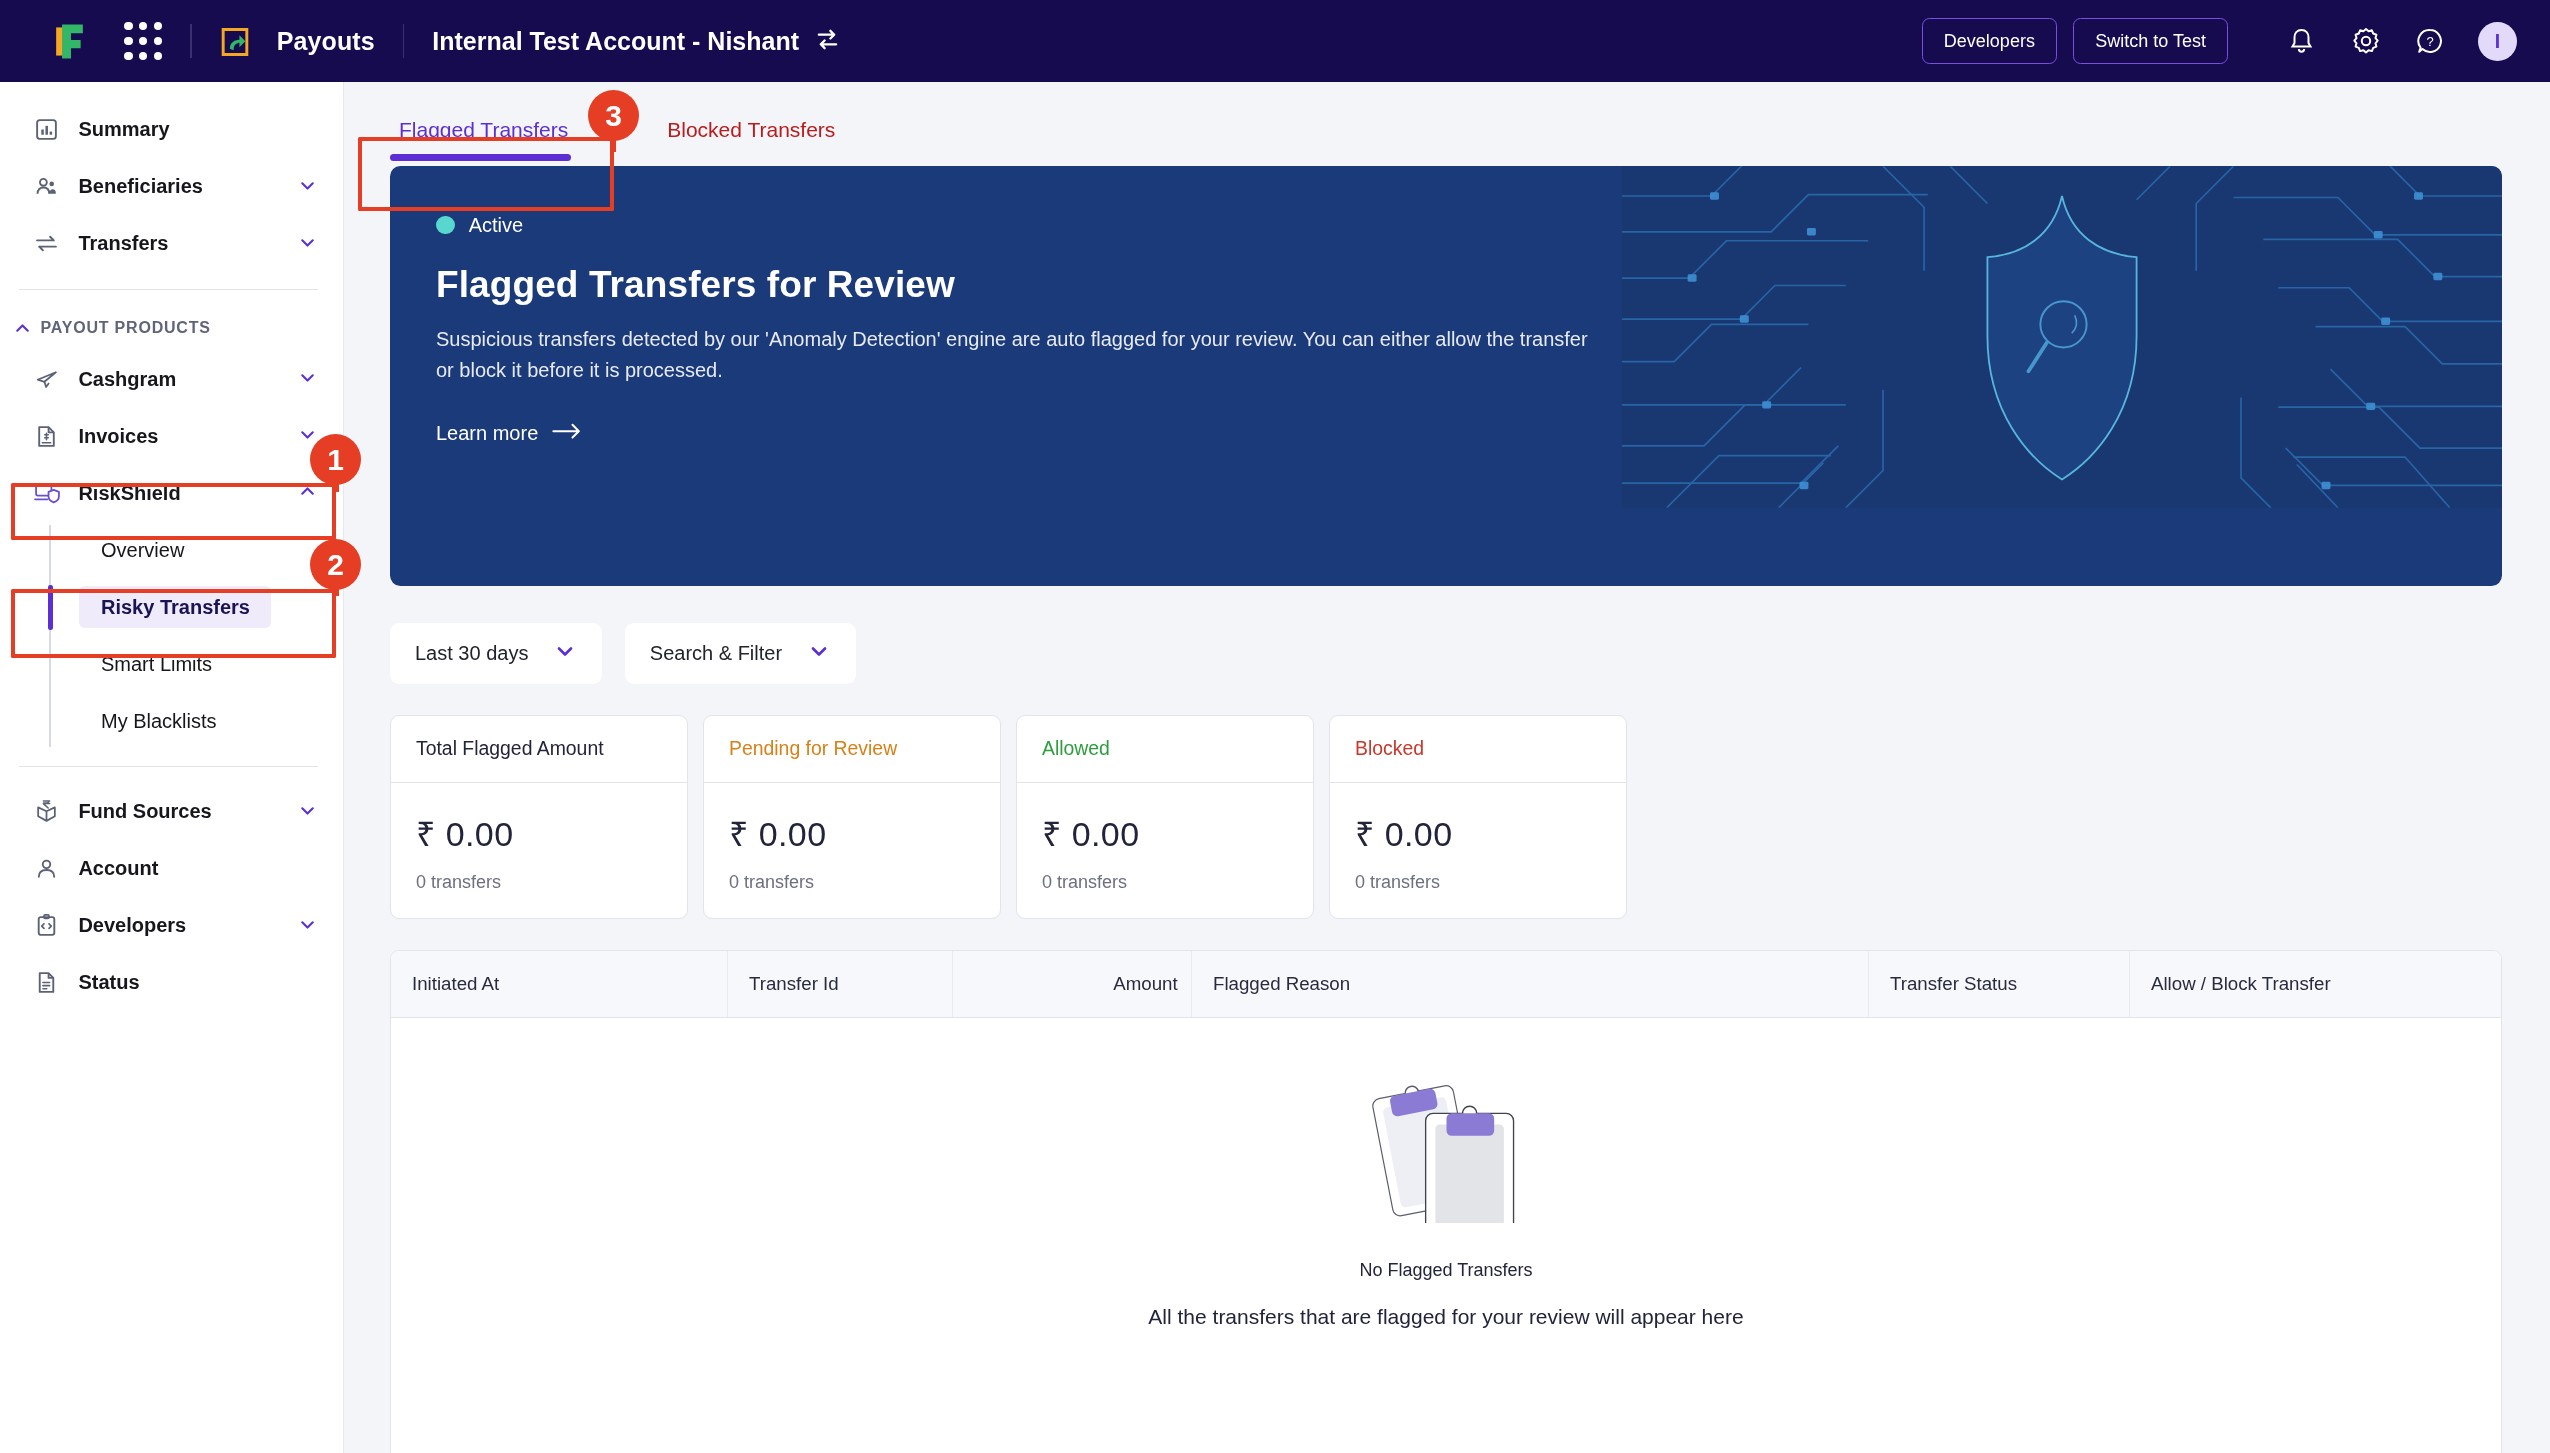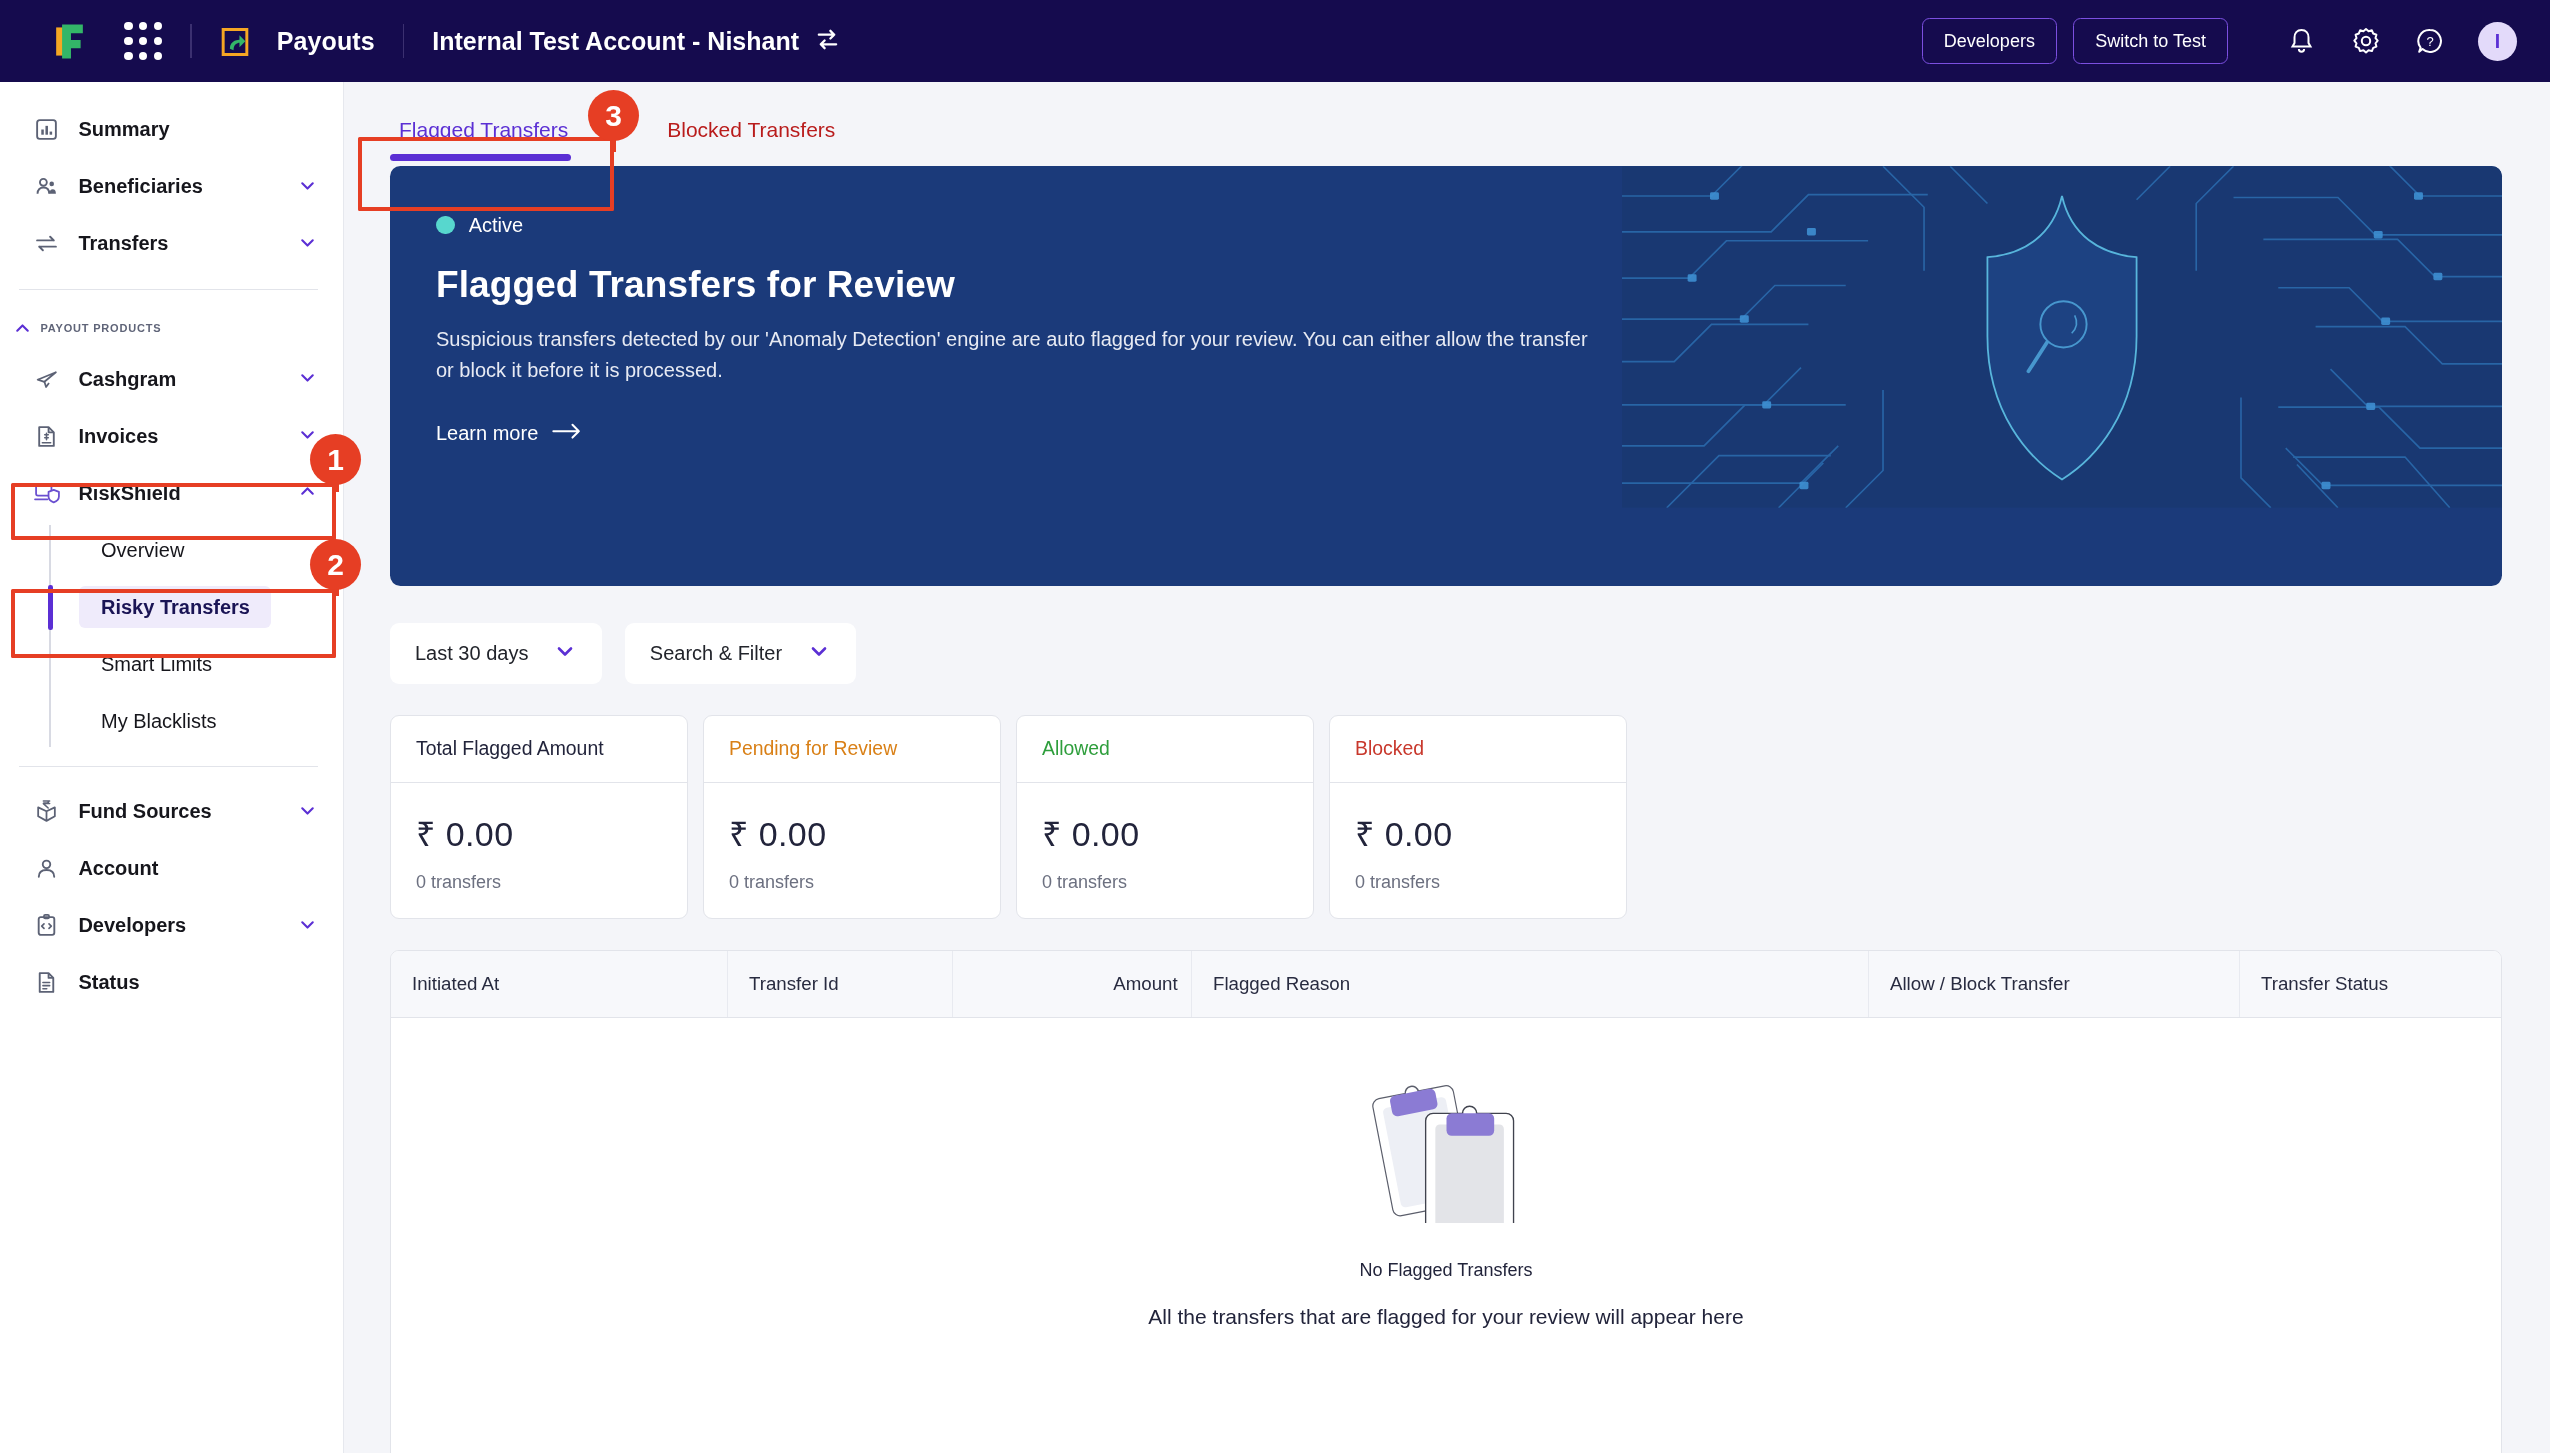--- a/index.html
+++ b/index.html
@@ -51,21 +51,21 @@
     cursor: pointer; position: relative;
   }
   .nav-item .ico { width: 31px; display: flex; align-items: center; justify-content: flex-start; flex: none; }
   .nav-item .txt { font-size: 20px; color: #16161C; font-weight: 600; margin-left: 13.4px; flex: 1; }
   .nav-item .chev { color: #5B2FD4; flex: none; }
   .nav-sep { height: 0.7px; background: #E2E4EA; margin: 16.4px 25px 16.4px 19.4px; }
   .section-head {
     display: flex; align-items: center; height: 45px; padding: 0 25px 0 6px; cursor: pointer;
   }
   .section-head .chev { color: #5B2FD4; width: 33px; display:flex; justify-content:center; }
-  .section-head .txt { font-size: 11px; letter-spacing: 0.8px; color: #5F6478; font-weight: 600; margin-left: 1.5px; }
+  .section-head .txt { font-size: 16px; letter-spacing: 0.8px; color: #5F6478; font-weight: 600; margin-left: 1.5px; }
   .subnav { position: relative; margin-left: 49px; padding-left: 0; }
   .subnav::before {
     content: ""; position: absolute; left: 0; top: 3px; bottom: 3px; width: 1.5px; background: #D8DAE3;
   }
   .sub-item {
     display: flex; align-items: center; height: 57px; padding-left: 52px; cursor: pointer; position: relative;
   }
   .sub-item span { font-size: 20px; color: #16161C; }
   .sub-item.active { }
   .sub-item.active .pill {
@@ -562,25 +562,25 @@
         </div>
         <div class="th" style="width:225px">
           <span>Transfer Id</span>
         </div>
         <div class="th num" style="width:239px">
           <span>Amount</span>
         </div>
         <div class="th" style="width:677px">
           <span>Flagged Reason</span>
         </div>
+        <div class="th" style="width:261px">
+          <span>Transfer Status</span>
+        </div>
         <div class="th" style="flex:1">
           <span>Allow / Block Transfer</span>
-        </div>
-        <div class="th" style="width:261px">
-          <span>Transfer Status</span>
         </div>
       </div>
 
       <div class="empty">
         <div>
           <svg width="149" height="153" viewBox="0 0 200 205">
             <g transform="rotate(-11 70 110)">
               <rect x="14" y="28" width="110" height="160" rx="10" fill="#FFFFFF" stroke="#5B5E6B" stroke-width="1.6"></rect>
               <rect x="26" y="42" width="86" height="136" rx="6" fill="#EDEFF5"></rect>
               <circle cx="69" cy="29" r="9" fill="#fff" stroke="#5B5E6B" stroke-width="2"></circle>

